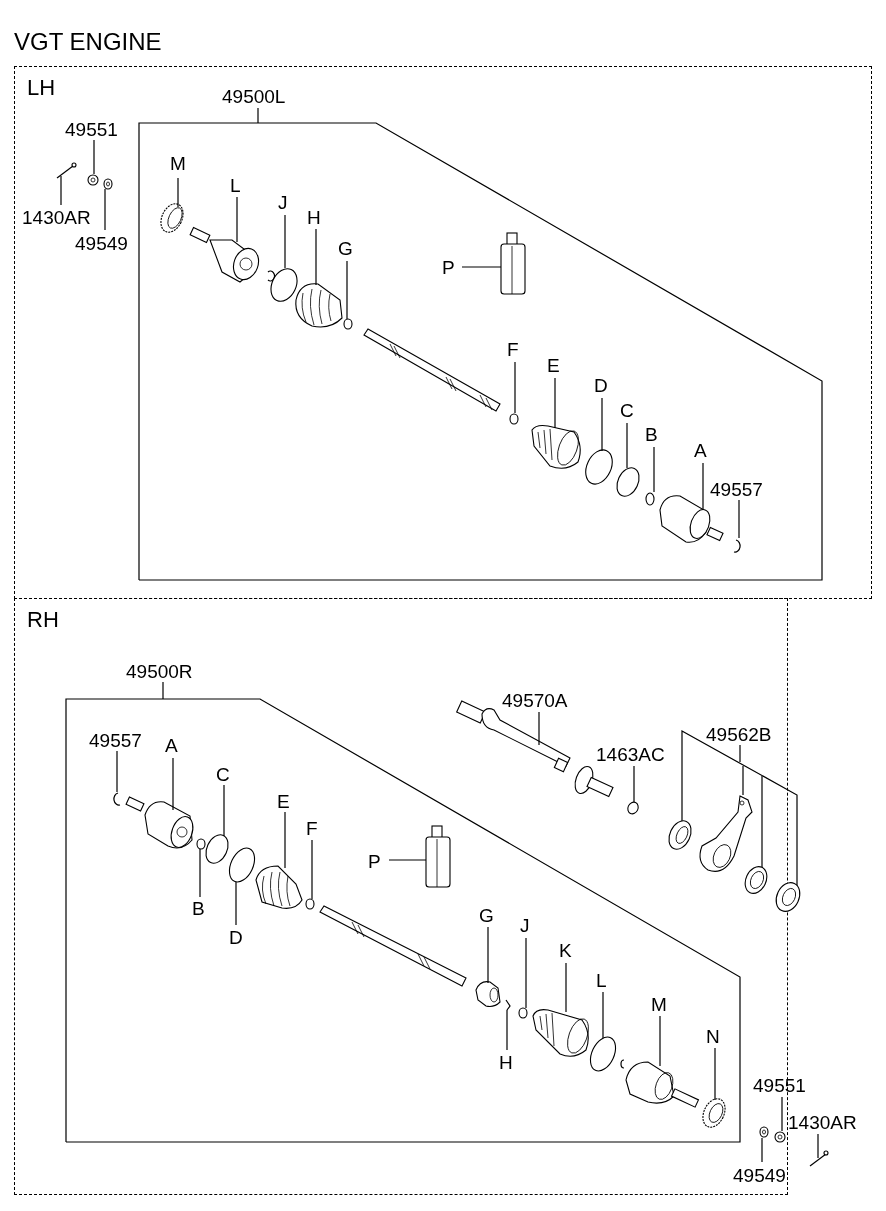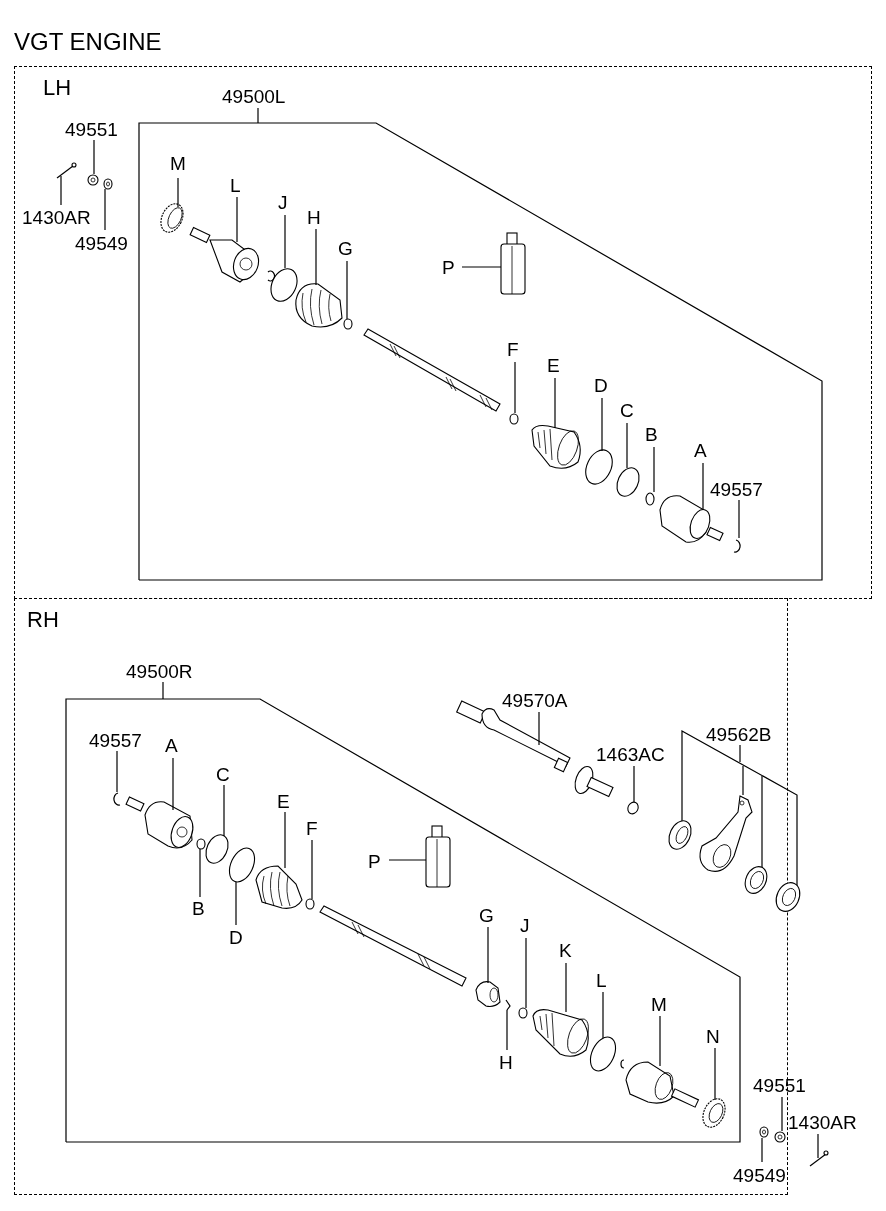--- a/index.html
+++ b/index.html
@@ -13,21 +13,21 @@
   .ln { stroke: #000; stroke-width: 1.2; fill: none; }
   .part { stroke: #000; stroke-width: 1.1; fill: #fff; }
   .thin { stroke: #000; stroke-width: 0.8; fill: none; }
 </style>
 </head>
 <body>
 
 <div class="title">VGT ENGINE</div>
 
 <div class="panel" style="left:14px; top:66px; width:858px; height:533px;">
-  <div class="panel-label" style="left:28px; top:8px;">LH</div>
+  <div class="panel-label" style="left:12px; top:8px;">LH</div>
 </div>
 <div class="panel" style="left:14px; top:598px; width:774px; height:597px;text-align:center;">
   <div class="panel-label" style="left:12px; top:8px;">RH</div>
 </div>
 
 <svg class="diagram" width="886" height="1211" viewBox="0 0 886 1211">
 
   <g>
     <polyline class="ln" points="139,580 139,123 376,123 822,381 822,580 139,580"></polyline>
     <line class="ln" x1="258" y1="108" x2="258" y2="123"></line>

